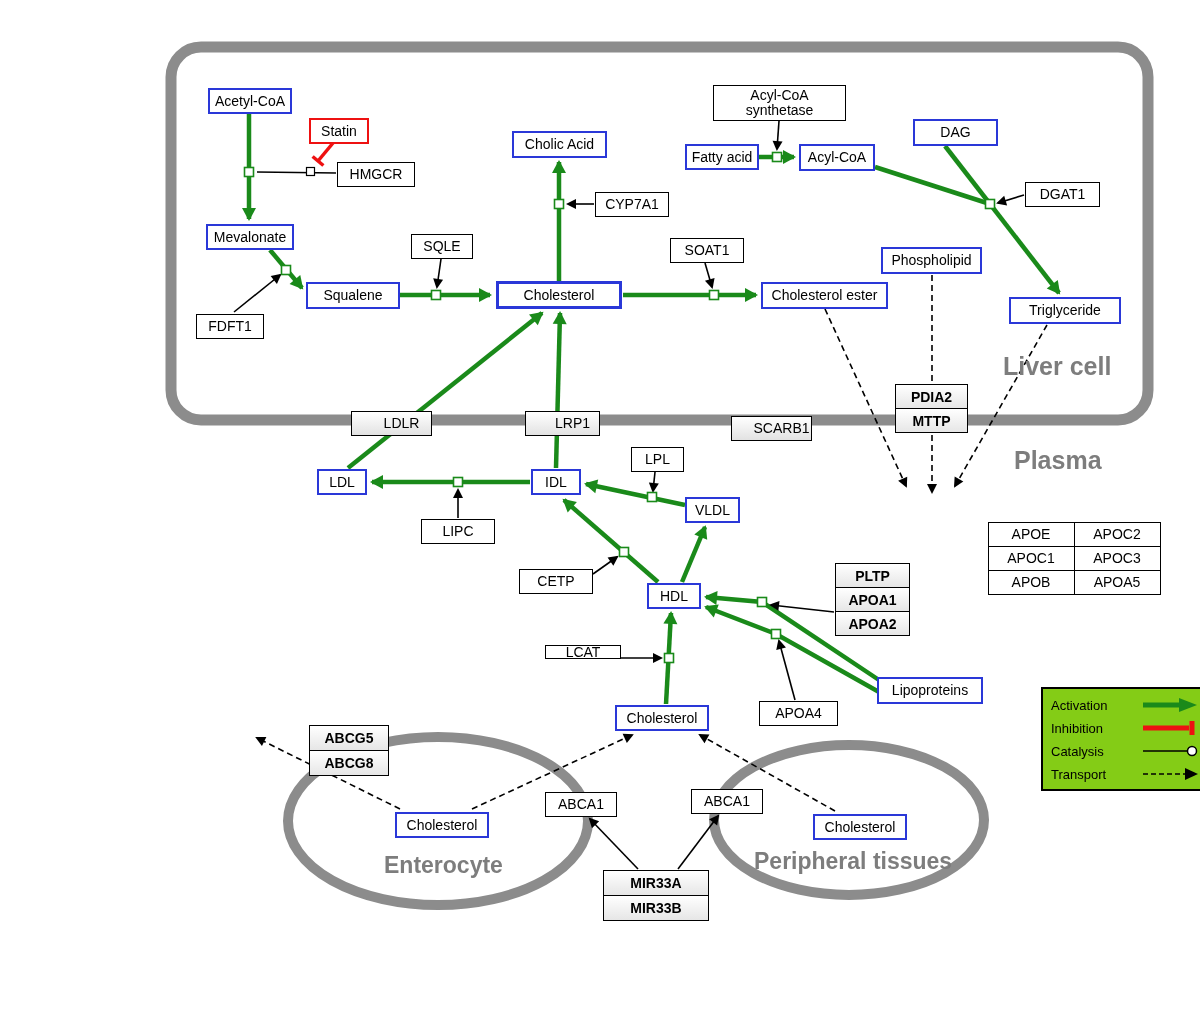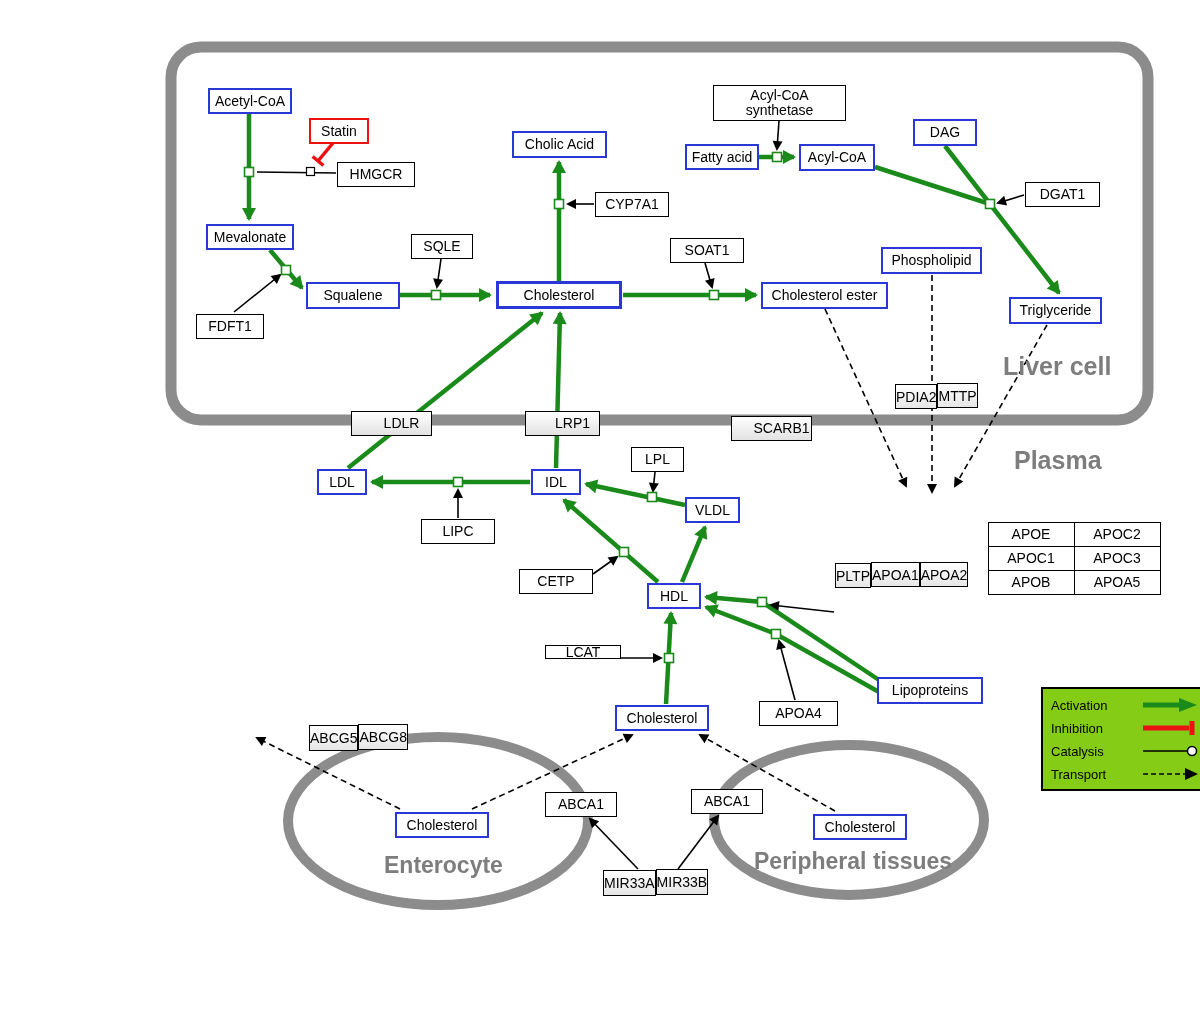--- a/index.html
+++ b/index.html
@@ -10,21 +10,21 @@
   .node {
     position:absolute; display:flex; align-items:center; justify-content:center;
     text-align:center; font-size:14px; color:#000; background:#fff; line-height:1.05;
     white-space:pre-line;
   }
   .metabolite { border:2px solid #2a38d8; }
   .metabolite.thick { border-width:3px; }
   .inhibitor { border:2px solid #ee1111; }
   .gene { border:1px solid #000; }
   .gene.shade { background:linear-gradient(#ffffff, #e2e2e2);padding-left:20px; }
-  .stack { position:absolute; display:flex; flex-direction:row; }
+  .stack { position:absolute; display:flex; flex-direction:column;font-weight:bold; }
   .stack .cell {
     display:flex; align-items:center; justify-content:center;
     border:1px solid #000; margin-top:-1px; font-size:14px;
     background:linear-gradient(#ffffff, #e6e6e6); text-align:center;
   }
   .stack .cell:first-child { margin-top:0; }
   .apo-table { position:absolute; display:grid; grid-template-columns:86px 86px;padding-left:40px; }
   .apo-table .cell {
     height:25px; display:flex; align-items:center; justify-content:center;
     border:1px solid #000; margin:-0.5px; font-size:14px; background:#fff;
@@ -139,24 +139,24 @@
   <div class="node gene" style="left:363px;top:234px;width:62px;height:25px">SQLE</div>
   <div class="node metabolite thick" style="left:448px;top:281px;width:126px;height:28px">Cholesterol</div>
   <div class="node metabolite" style="left:464px;top:131px;width:95px;height:27px">Cholic Acid</div>
   <div class="node gene" style="left:547px;top:192px;width:74px;height:25px">CYP7A1</div>
   <div class="node gene" style="left:622px;top:238px;width:74px;height:25px">SOAT1</div>
   <div class="node metabolite" style="left:713px;top:282px;width:127px;height:27px">Cholesterol ester</div>
   <div class="node gene" style="left:665px;top:85px;width:133px;height:36px">Acyl-CoA
 synthetase</div>
   <div class="node metabolite" style="left:637px;top:144px;width:74px;height:26px">Fatty acid</div>
   <div class="node metabolite" style="left:751px;top:144px;width:76px;height:27px">Acyl-CoA</div>
-  <div class="node metabolite" style="left:865px;top:119px;width:64px;height:27px">DAG</div>
+  <div class="node metabolite" style="left:865px;top:119px;width:85px;height:27px">DAG</div>
   <div class="node gene" style="left:977px;top:182px;width:75px;height:25px">DGAT1</div>
   <div class="node metabolite" style="left:833px;top:247px;width:101px;height:27px">Phospholipid</div>
-  <div class="node metabolite" style="left:961px;top:297px;width:93px;height:27px">Triglyceride</div>
+  <div class="node metabolite" style="left:961px;top:297px;width:112px;height:27px">Triglyceride</div>
 
   <div class="node gene shade" style="left:303px;top:411px;width:81px;height:25px">LDLR</div>
   <div class="node gene shade" style="left:477px;top:411px;width:75px;height:25px">LRP1</div>
   <div class="node gene shade" style="left:683px;top:416px;width:81px;height:25px">SCARB1</div>
   <div class="stack" style="left:847px;top:384px;width:73px">
     <div class="cell" style="height:25px">PDIA2</div>
     <div class="cell" style="height:25px">MTTP</div>
   </div>
 
   <div class="node metabolite" style="left:269px;top:469px;width:50px;height:26px">LDL</div>

